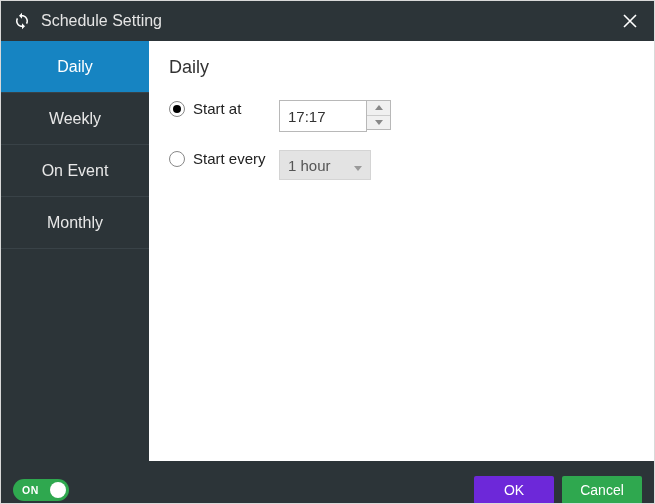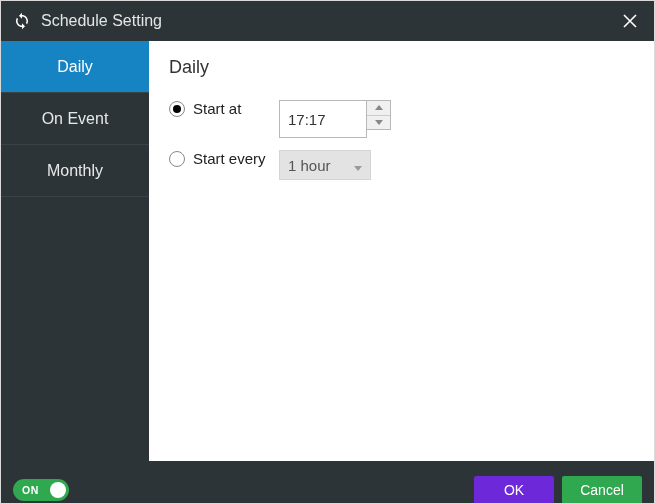--- a/index.html
+++ b/index.html
@@ -49,21 +49,21 @@
 
   .row { display:flex; align-items:flex-start; height: 36px; margin-bottom: 14px; }
   .radio-wrap { display:flex; align-items:center; gap:8px; width: 110px; cursor:pointer; font-size:15px; color:#222; }
   .radio-circle {
     width:16px; height:16px; border:1px solid #888; border-radius:50%;
     display:flex; align-items:center; justify-content:center; background:#fff;
   }
   .radio-circle .dot { width:8px; height:8px; border-radius:50%; background:#000; }
 
   .time-input {
-    width:88px; height:38px; border:1px solid #b8b8b8; font-size:15px; padding:0 8px;
+    width:88px; height:32px; border:1px solid #b8b8b8; font-size:15px; padding:0 8px;
     display:flex; align-items:center; background:#fff; color:#333;
   }
   .spinner {
     width:24px; height:30px; border:1px solid #b8b8b8; border-left:none;
     display:flex; flex-direction:column; background:#f0f0f0;
   }
   .spin-btn { flex:1; display:flex; align-items:center; justify-content:center; cursor:pointer; }
   .spin-btn + .spin-btn { border-top:1px solid #ccc; }
   .spin-btn svg polygon { fill:#888; }
 
@@ -114,20 +114,23 @@
       </svg>
   </span>
 </div>
 
 <div class="body">
   <div class="sidebar">
     <div class="sidebar-item selected">
       <span>Daily</span>
     </div>
     <div class="sidebar-item">
+      <span>Weekly</span>
+    </div>
+    <div class="sidebar-item">
       <span>On Event</span>
     </div>
     <div class="sidebar-item">
       <span>Monthly</span>
     </div>
   </div>
 
   <div class="panel">
     <div class="panel-title">Daily</div>
 

